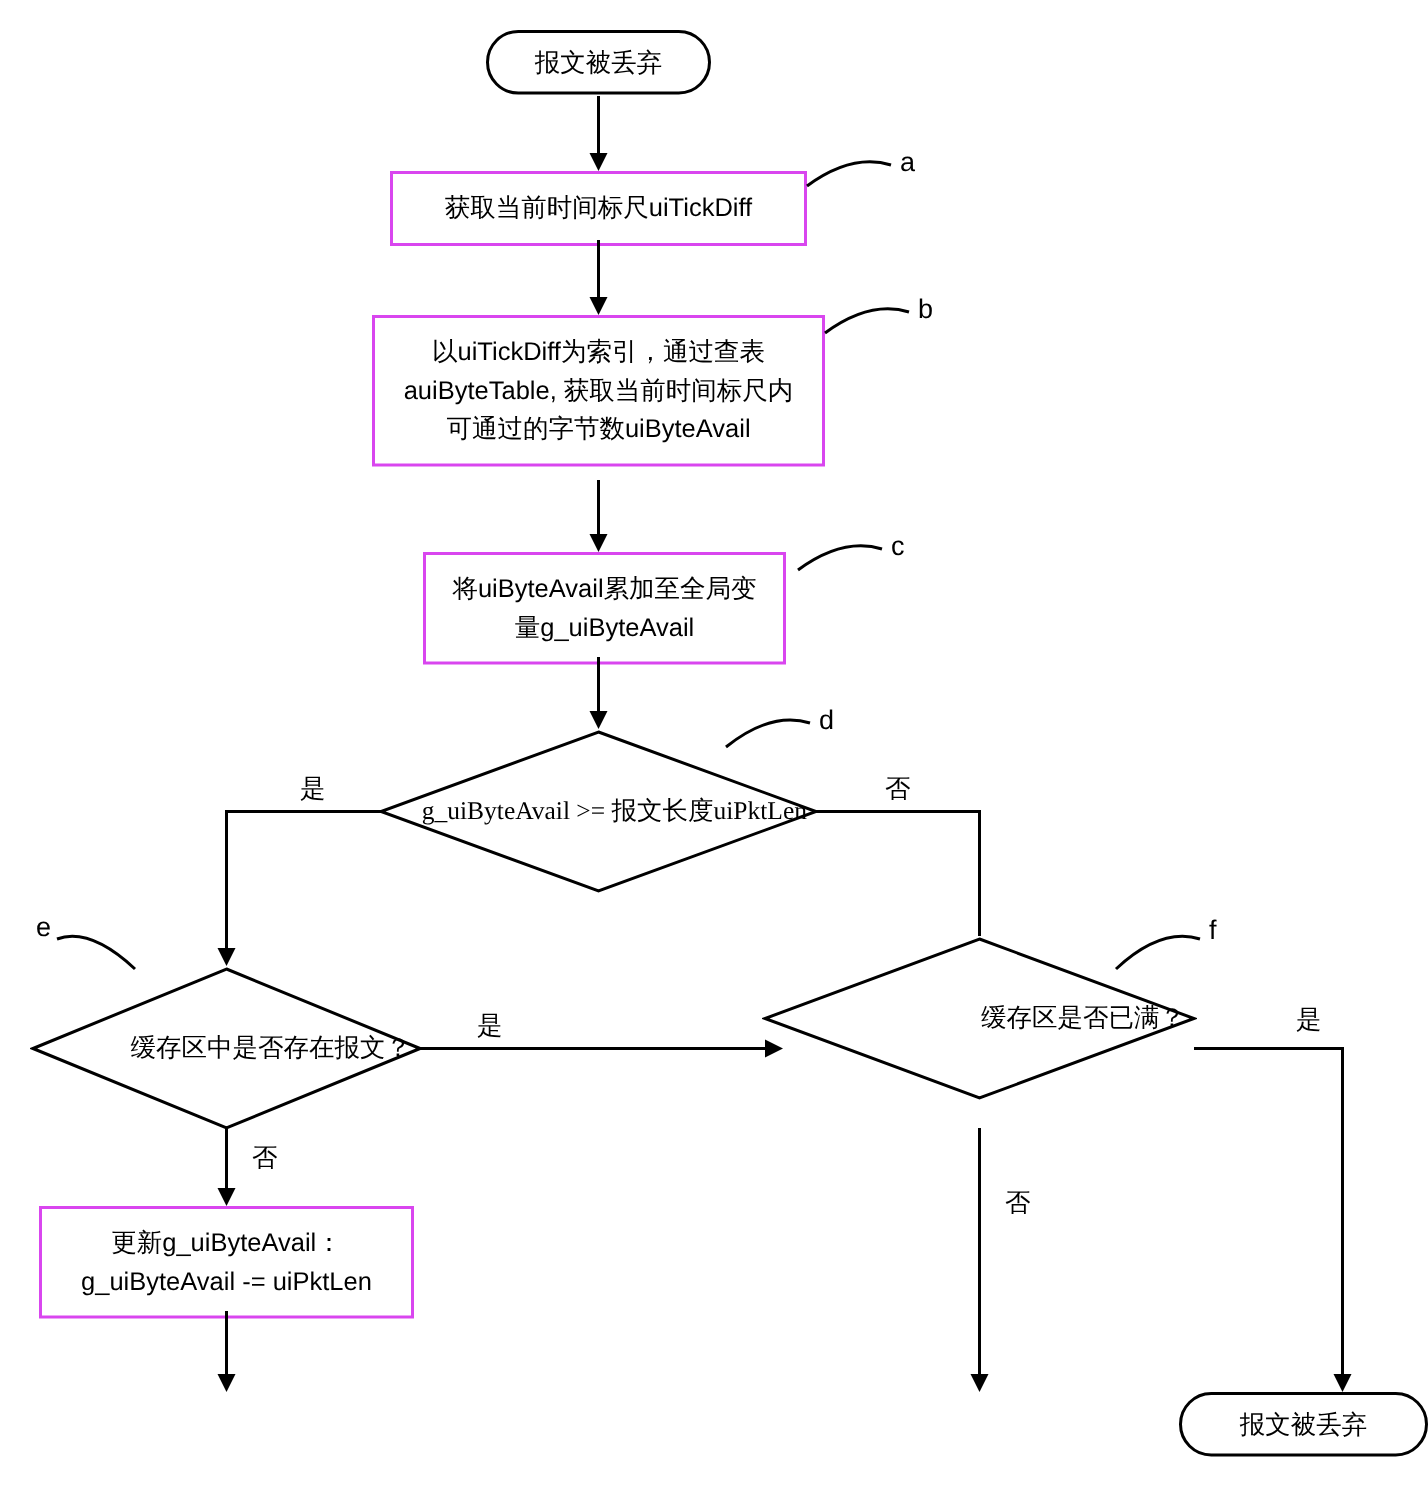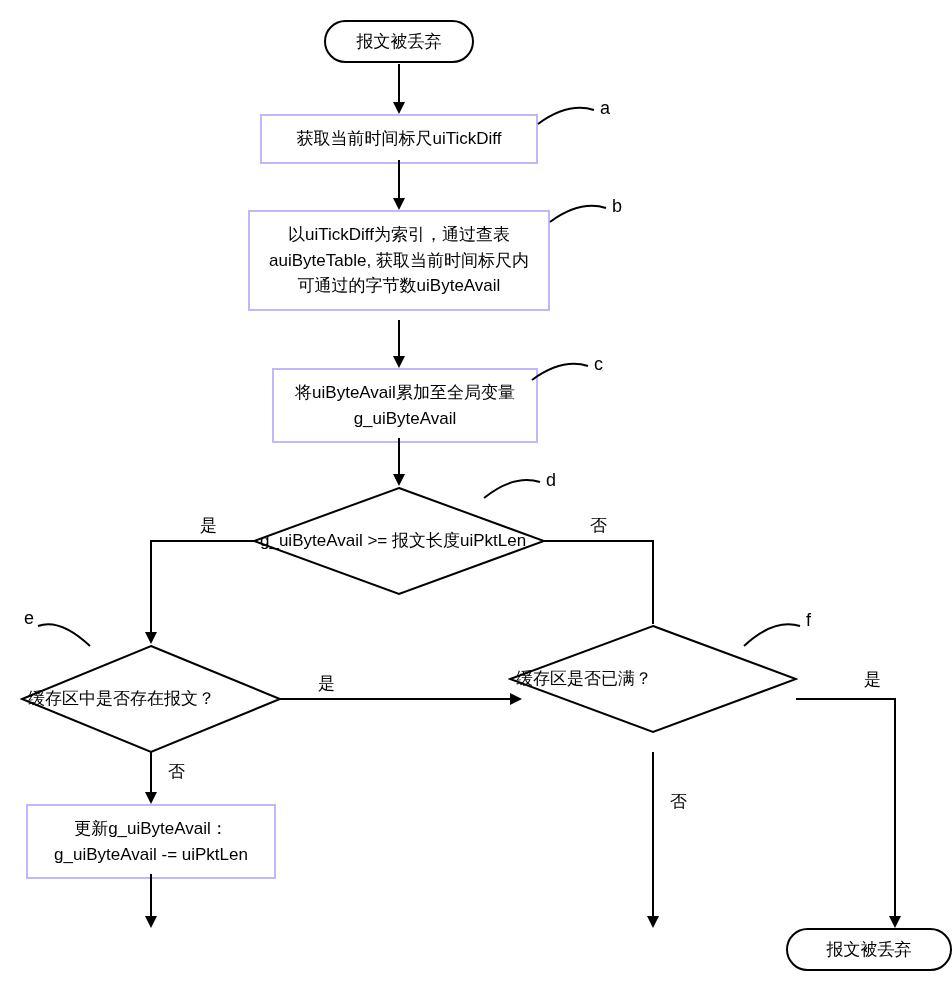--- a/index.html
+++ b/index.html
@@ -20,34 +20,35 @@
   .terminator {
     border: 2px solid #000;
     border-radius: 28px;
     padding: 8px 24px;
     text-align: center;
     background: #fff;
   }
 
   
   .process {
-    border: 2px solid #c4b5fd;
+    border: 2px solid #d946ef;
     padding: 10px 14px;
     text-align: center;
     background: #fff;
     line-height: 1.5;
   }
 
   
   .decision {
     background: #fff;
     display: flex;
     align-items: center;
-    justify-content: flex-start;
+    justify-content: flex-end;
     text-align: center;
+    font-family: Liberation Serif, serif;
   }
   .decision svg { position: absolute; left:0; top:0; }
   .decision .dlabel { position: relative; z-index: 2; padding: 0 8px; line-height: 1.5; }
 
   
   .conn { position: absolute; }
   .vline { width: 2px; background: #000; }
   .hline { height: 2px; background: #000; }
   .arrow-down {
     width: 0; height: 0;
@@ -94,21 +95,21 @@
 
   <div class="node process" style="left:228px; top:190px; width:302px;">以uiTickDiff为索引，通过查表auiByteTable, 获取当前时间标尺内可通过的字节数uiByteAvail</div>
   <div class="ann-line" style="left:530px; top:184px;"><svg width="60" height="24">
         <path d="M0 18 Q 30 -4 56 4" stroke="#000" stroke-width="2" fill="none"></path>
       </svg></div>
   <div class="ann" style="left:592px; top:176px;">b</div>
 
   <div class="conn vline" style="left:378px; top:300px; height:38px;"></div>
   <div class="arrow-down" style="left:373px; top:336px;"></div>
 
-  <div class="node process" style="left:252px; top:348px; width:266px;">将uiByteAvail累加至全局变量g_uiByteAvail</div>
+  <div class="node process" style="left:262px; top:348px; width:242px;">将uiByteAvail累加至全局变量g_uiByteAvail</div>
   <div class="ann-line" style="left:512px; top:342px;"><svg width="60" height="24">
         <path d="M0 18 Q 30 -4 56 4" stroke="#000" stroke-width="2" fill="none"></path>
       </svg></div>
   <div class="ann" style="left:574px; top:334px;">c</div>
 
   <div class="conn vline" style="left:378px; top:418px; height:38px;"></div>
   <div class="arrow-down" style="left:373px; top:454px;"></div>
 
   <div class="node decision" style="left:232px; top:466px; width:294px; height:110px;">
     <svg width="294" height="110">

